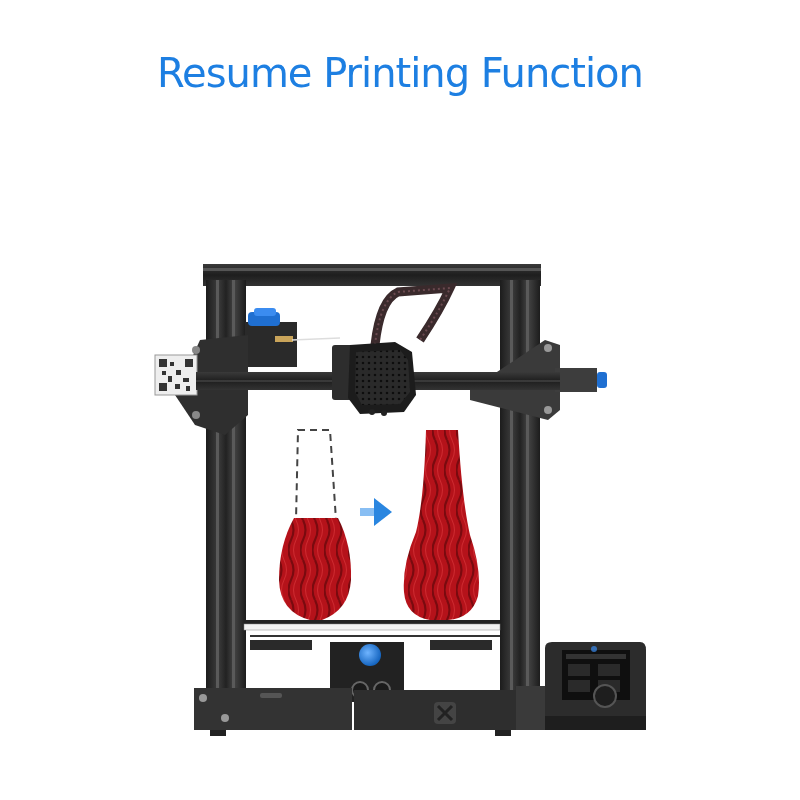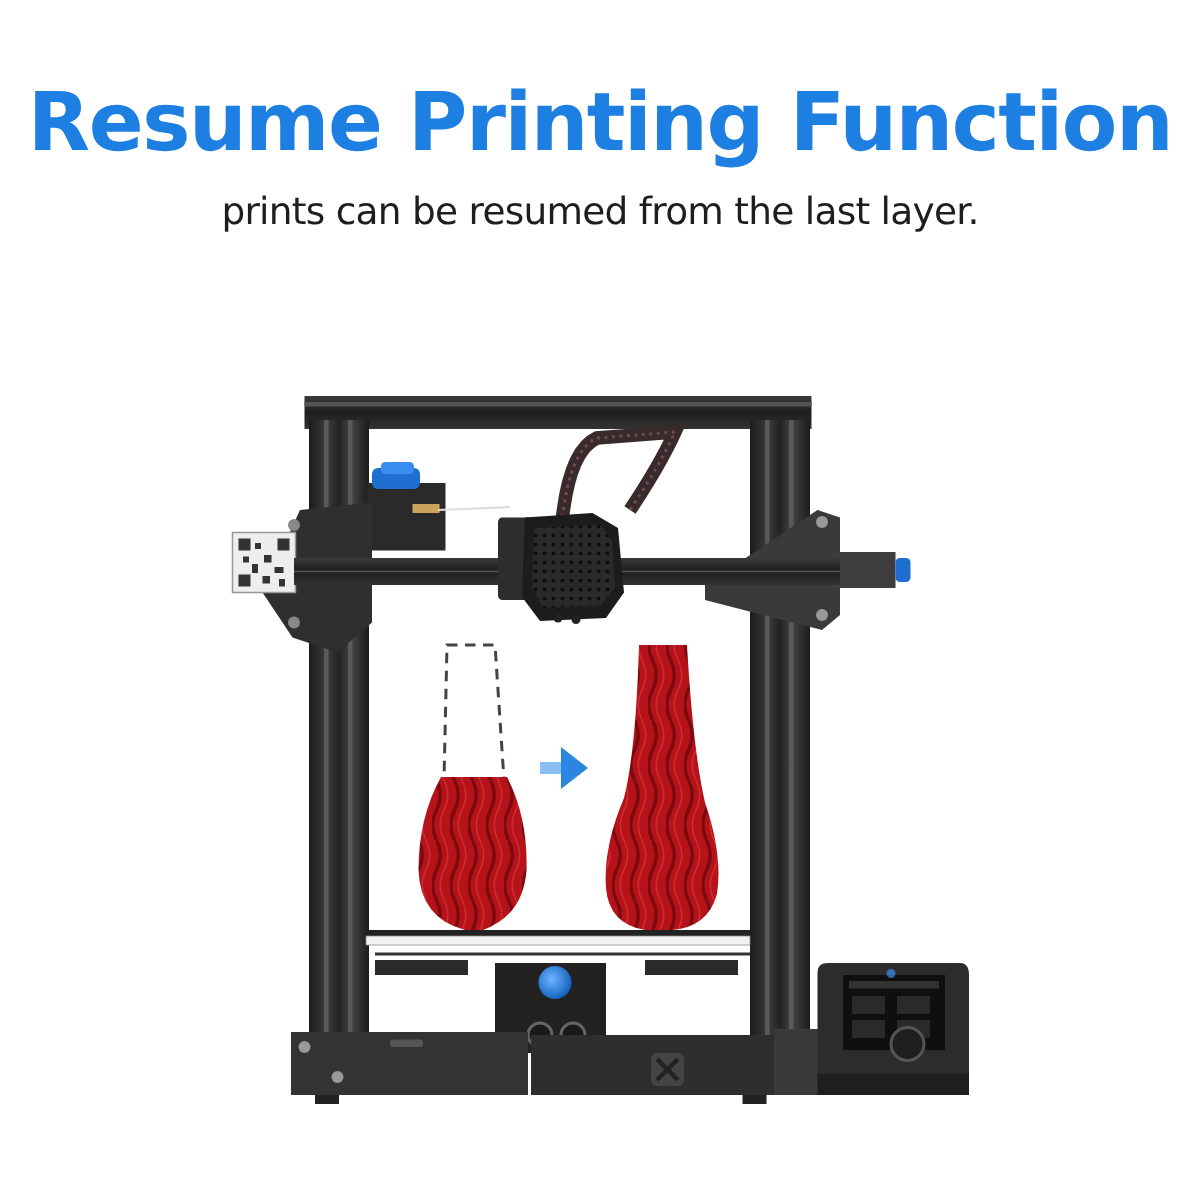--- a/index.html
+++ b/index.html
@@ -1,35 +1,34 @@
 <!DOCTYPE html>
 <html><head>
 <meta charset="utf-8">
 <style>
   * { box-sizing: border-box; margin: 0; padding: 0; }
   html, body { width: 800px; height: 800px; background: #ffffff; overflow: hidden; }
   body { position: relative; font-family: "Liberation Sans", "DejaVu Sans", sans-serif; }
   .title {
     position: absolute; left: 0; top: 50px; width: 800px; text-align: center;
-    font-family: "DejaVu Sans", sans-serif; font-weight: bold;
-    font-size: 54px; letter-spacing: -1px; color: #1d7fe2;
+    font-family: "DejaVu Sans", sans-serif; font-weight: normal;
+    font-size: 40px; letter-spacing: -1px; color: #1d7fe2;
   }
   .subtitle {
     position: absolute; left: 0; top: 123px; width: 800px; text-align: center;
     font-family: "DejaVu Sans", sans-serif; font-size: 25px; line-height: 36px;
     color: #1e1e1e; letter-spacing: -0.5px;
   }
   .printer { position: absolute; left: 0; top: 0; width: 800px; height: 800px; }
 </style>
 </head>
 <body>
 
 <div class="title">Resume Printing Function</div>
 <div class="subtitle">
-  <div>prints can be resumed from the last layer.</div>
 </div>
 
 <svg class="printer" viewBox="0 0 800 800" xmlns="http://www.w3.org/2000/svg">
   <defs>
     <linearGradient id="rail" x1="0" x2="1">
       <stop offset="0" stop-color="#1c1c1c"></stop>
       <stop offset="0.3" stop-color="#3c3c3c"></stop>
       <stop offset="0.5" stop-color="#222"></stop>
       <stop offset="0.7" stop-color="#444"></stop>
       <stop offset="1" stop-color="#1c1c1c"></stop>

